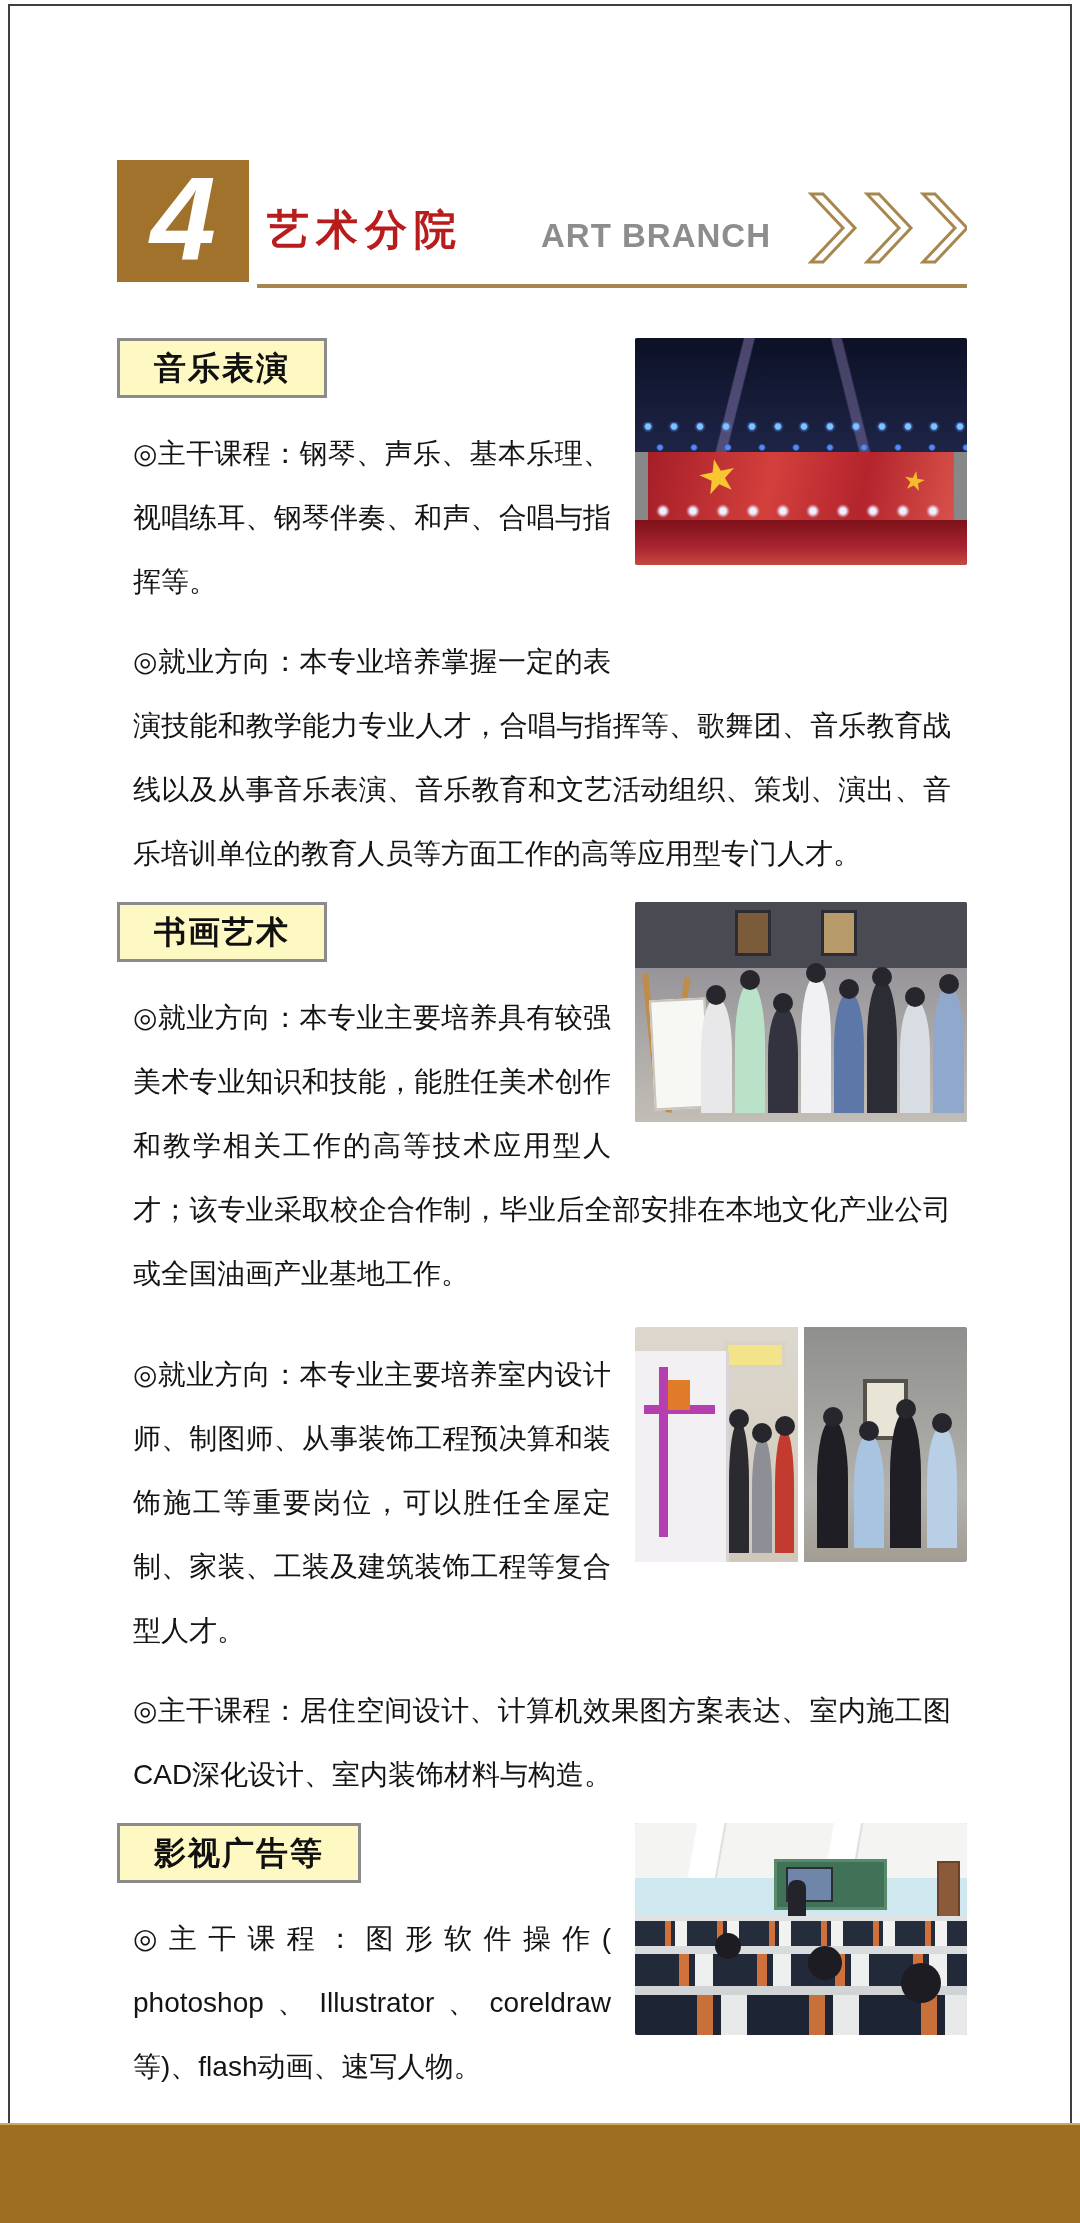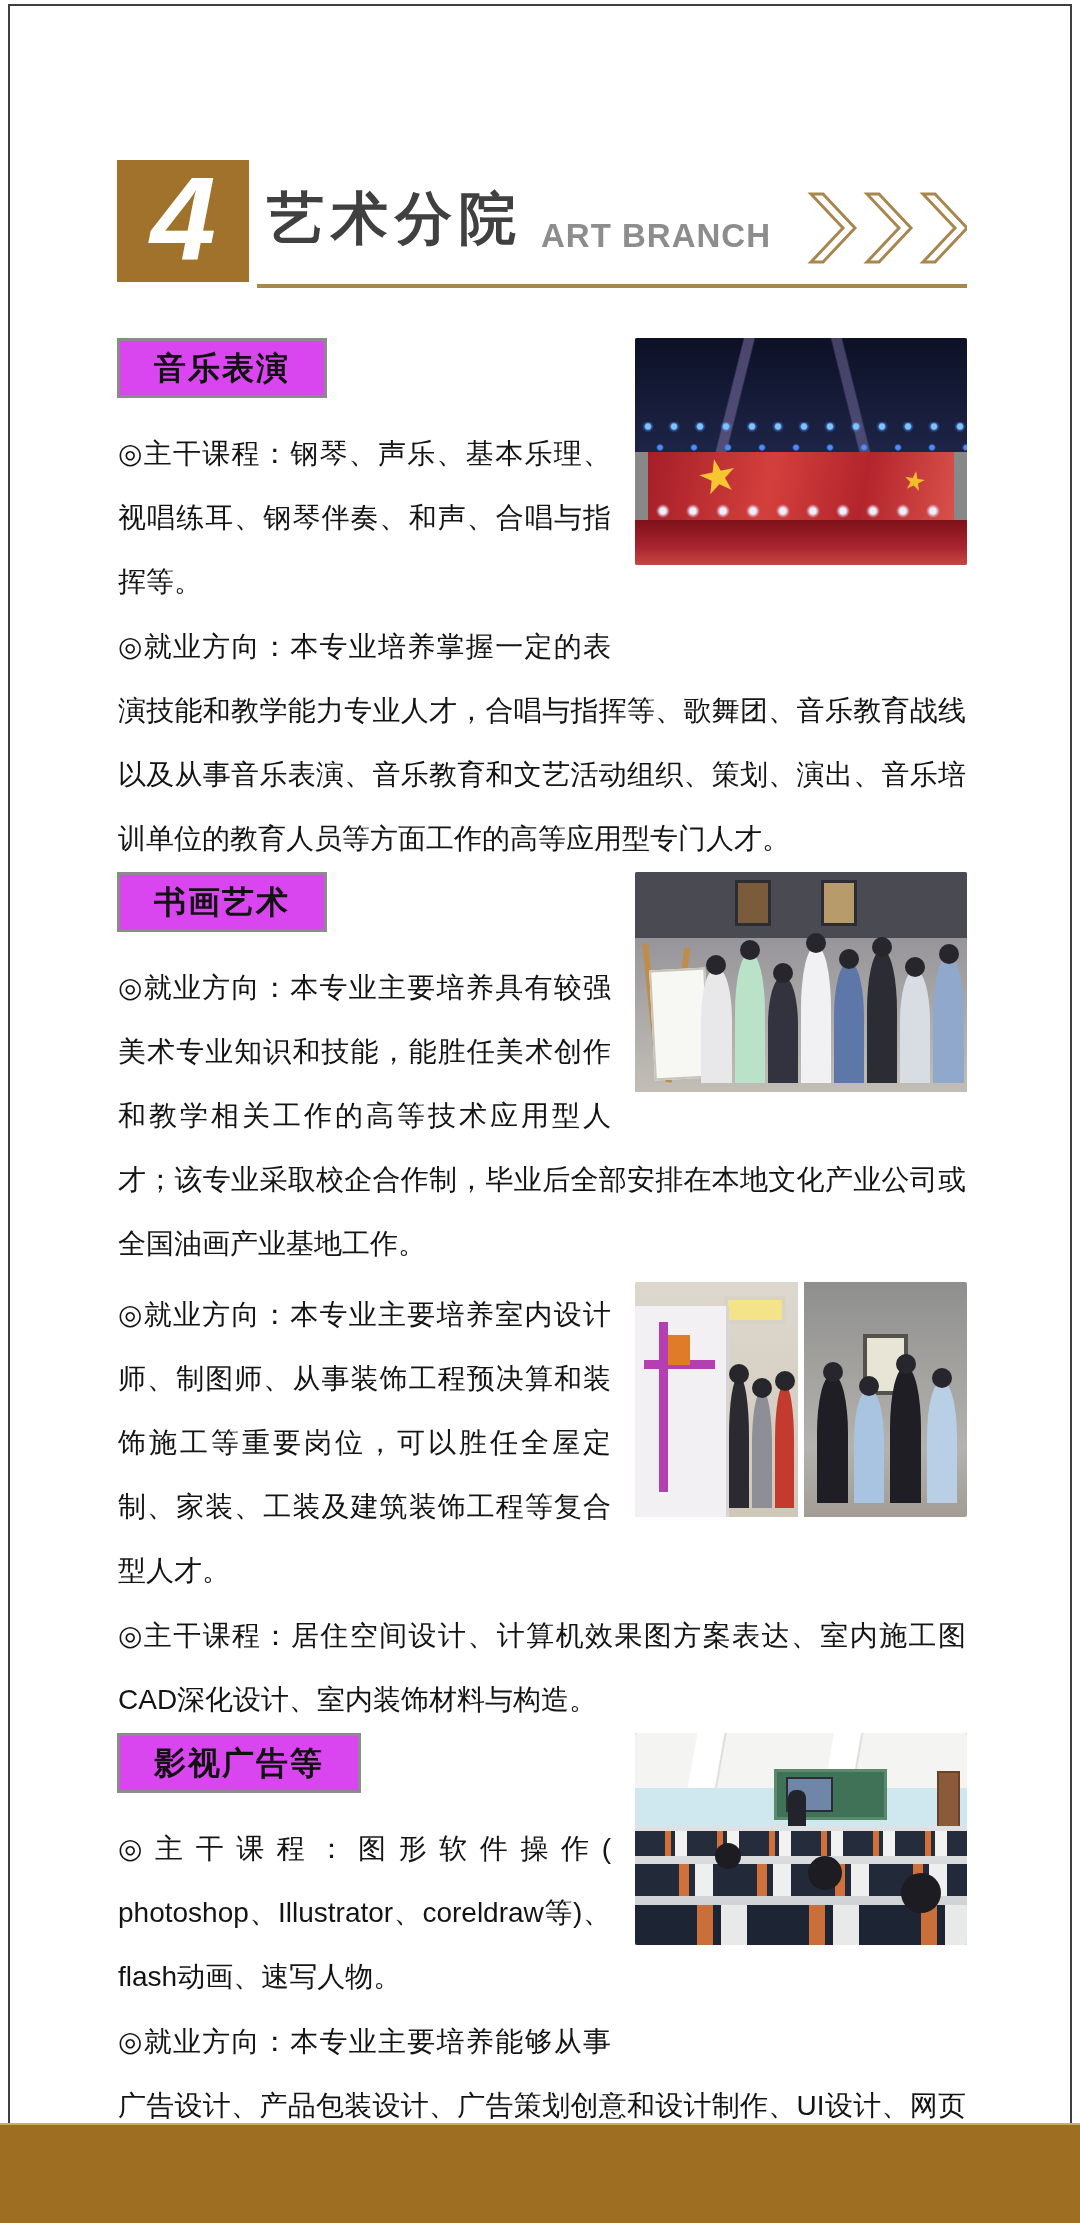--- a/index.html
+++ b/index.html
@@ -20,45 +20,45 @@
   .content { position:absolute; left:117px; top:160px; width:850px; }
 
   
   .header { position:relative; height:128px; margin-bottom:50px; }
   .badge {
     position:absolute; left:0; top:0; width:132px; height:122px;
     background:#a1722b; color:#ffffff; font-size:118px; font-weight:bold;
     text-align:center; line-height:118px; font-style:italic;
   }
   .title-cn {
-    position:absolute; left:150px; bottom:30px; font-size:57px; font-weight:bold;
-    color:#404040; letter-spacing:7px; white-space:nowrap;text-align:right;
+    position:absolute; left:150px; bottom:30px; font-size:42px; font-weight:bold;
+    color:#b91c1c; letter-spacing:7px; white-space:nowrap;text-align:right;
   }
   .title-en {
     position:absolute; left:424px; bottom:33px; font-size:33px; font-weight:bold;
     color:#8d8d8d; letter-spacing:1px; white-space:nowrap;
   }
   .chevrons { position:absolute; right:0; bottom:22px; }
   .gold-line { position:absolute; left:140px; right:0; bottom:0; height:4px; background:#a8874f; }
 
   
   .section { display:flow-root; }
   .sec-music    { margin-top:0;  }
   .sec-painting { margin-top:0;  }
   .sec-interior { margin-top:5px; }
   .sec-visual   { margin-top:0;  }
   .section-heading {
     width:-moz-fit-content; width:fit-content;
     margin:0 0 24px 0; padding:9px 34px;
-    background:#d946ef; border:3px solid #8b8b8b;
+    background:#fef9c3; border:3px solid #8b8b8b;
     font-size:32px; line-height:36px; font-weight:bold; color:#111111;
     letter-spacing:2px;
   }
   .section p {
-    margin:1px; font-size:28px; line-height:64px; color:#141414;
+    margin:16px; font-size:28px; line-height:64px; color:#141414;
     text-align:justify; font-weight:500; letter-spacing:0;
   }
 
   
   .photo {
     float:right; width:332px; margin-left:24px; position:relative;
     overflow:hidden; border-radius:2px; background:#888;
   }
   .photo-music    { height:227px; margin-bottom:100px; }
   .photo-art      { height:220px; margin-bottom:30px;  }

